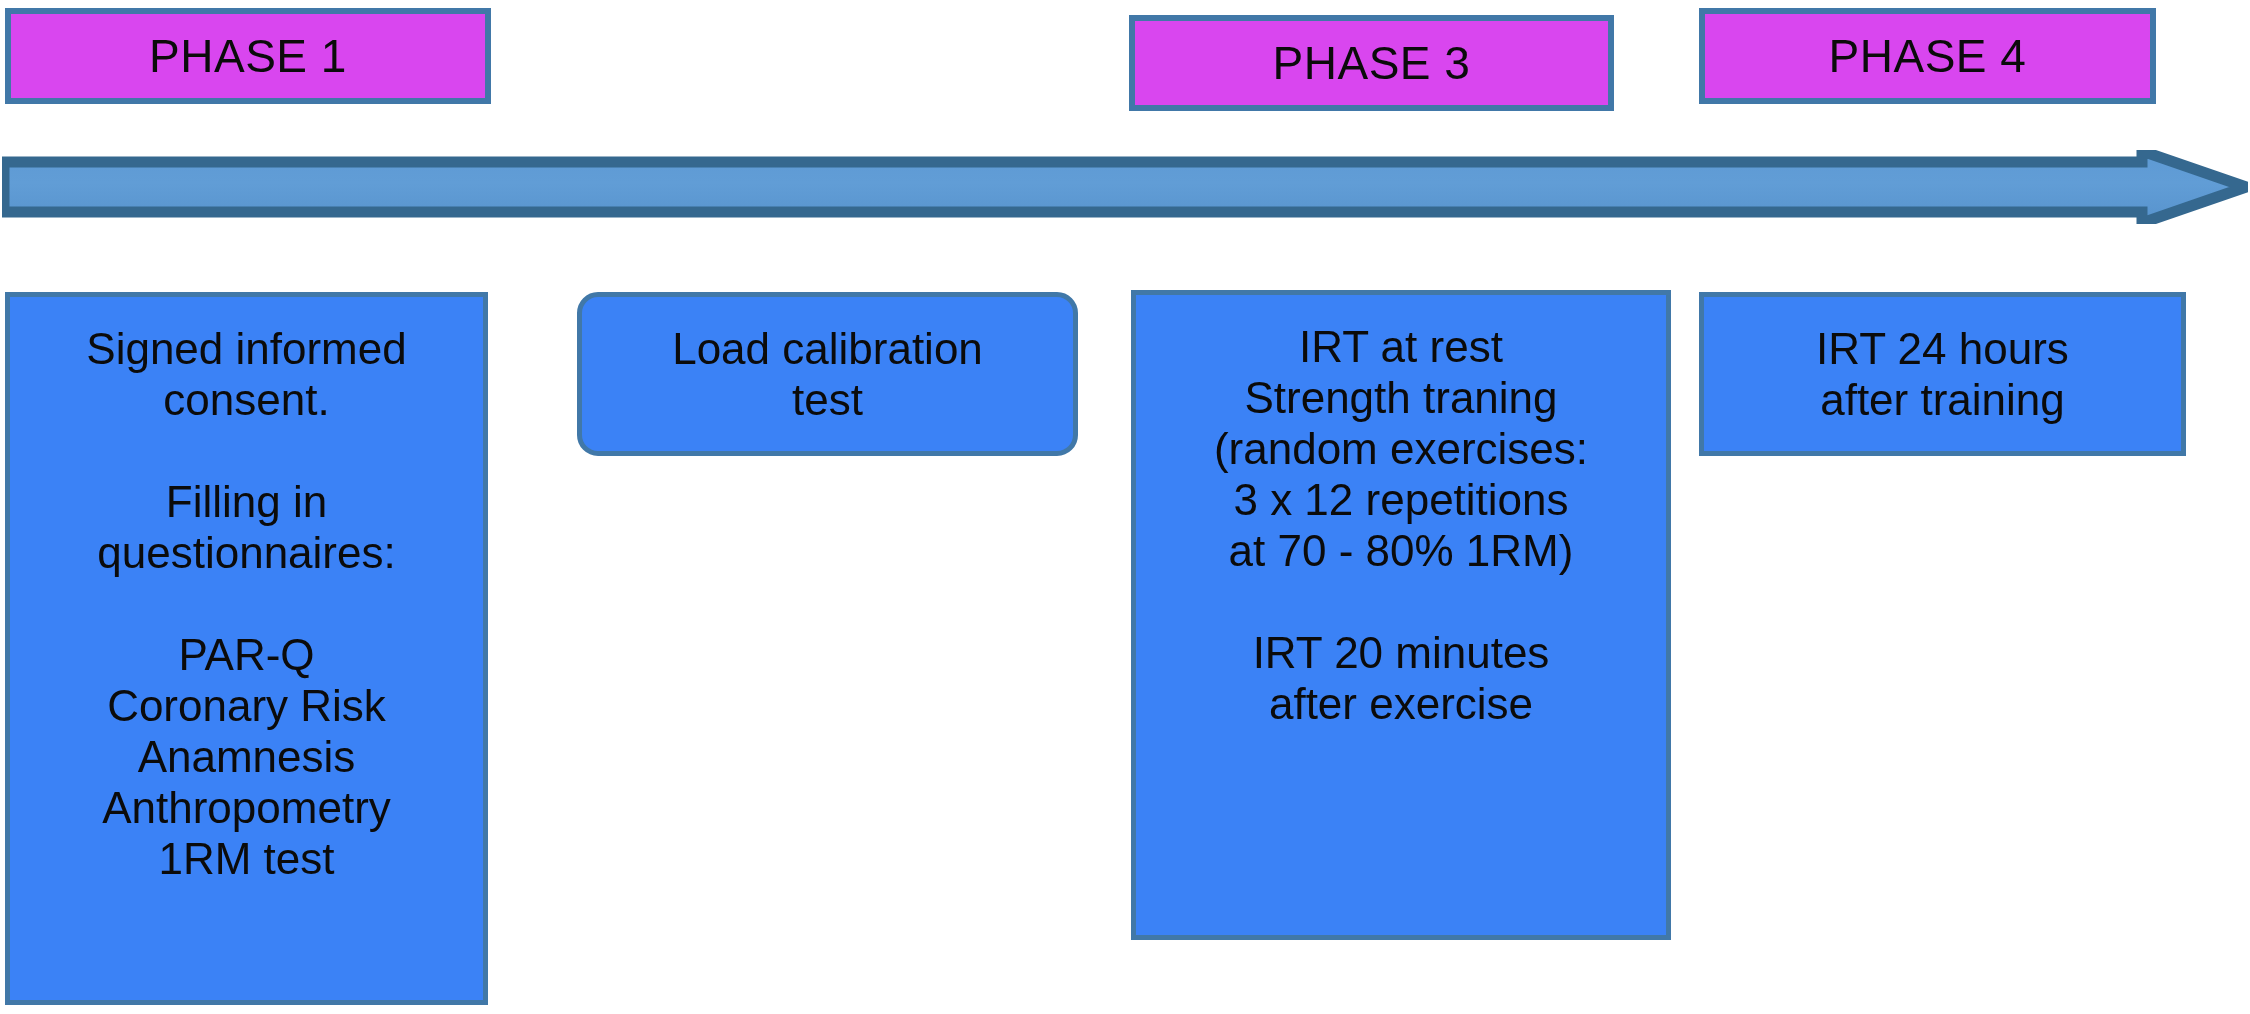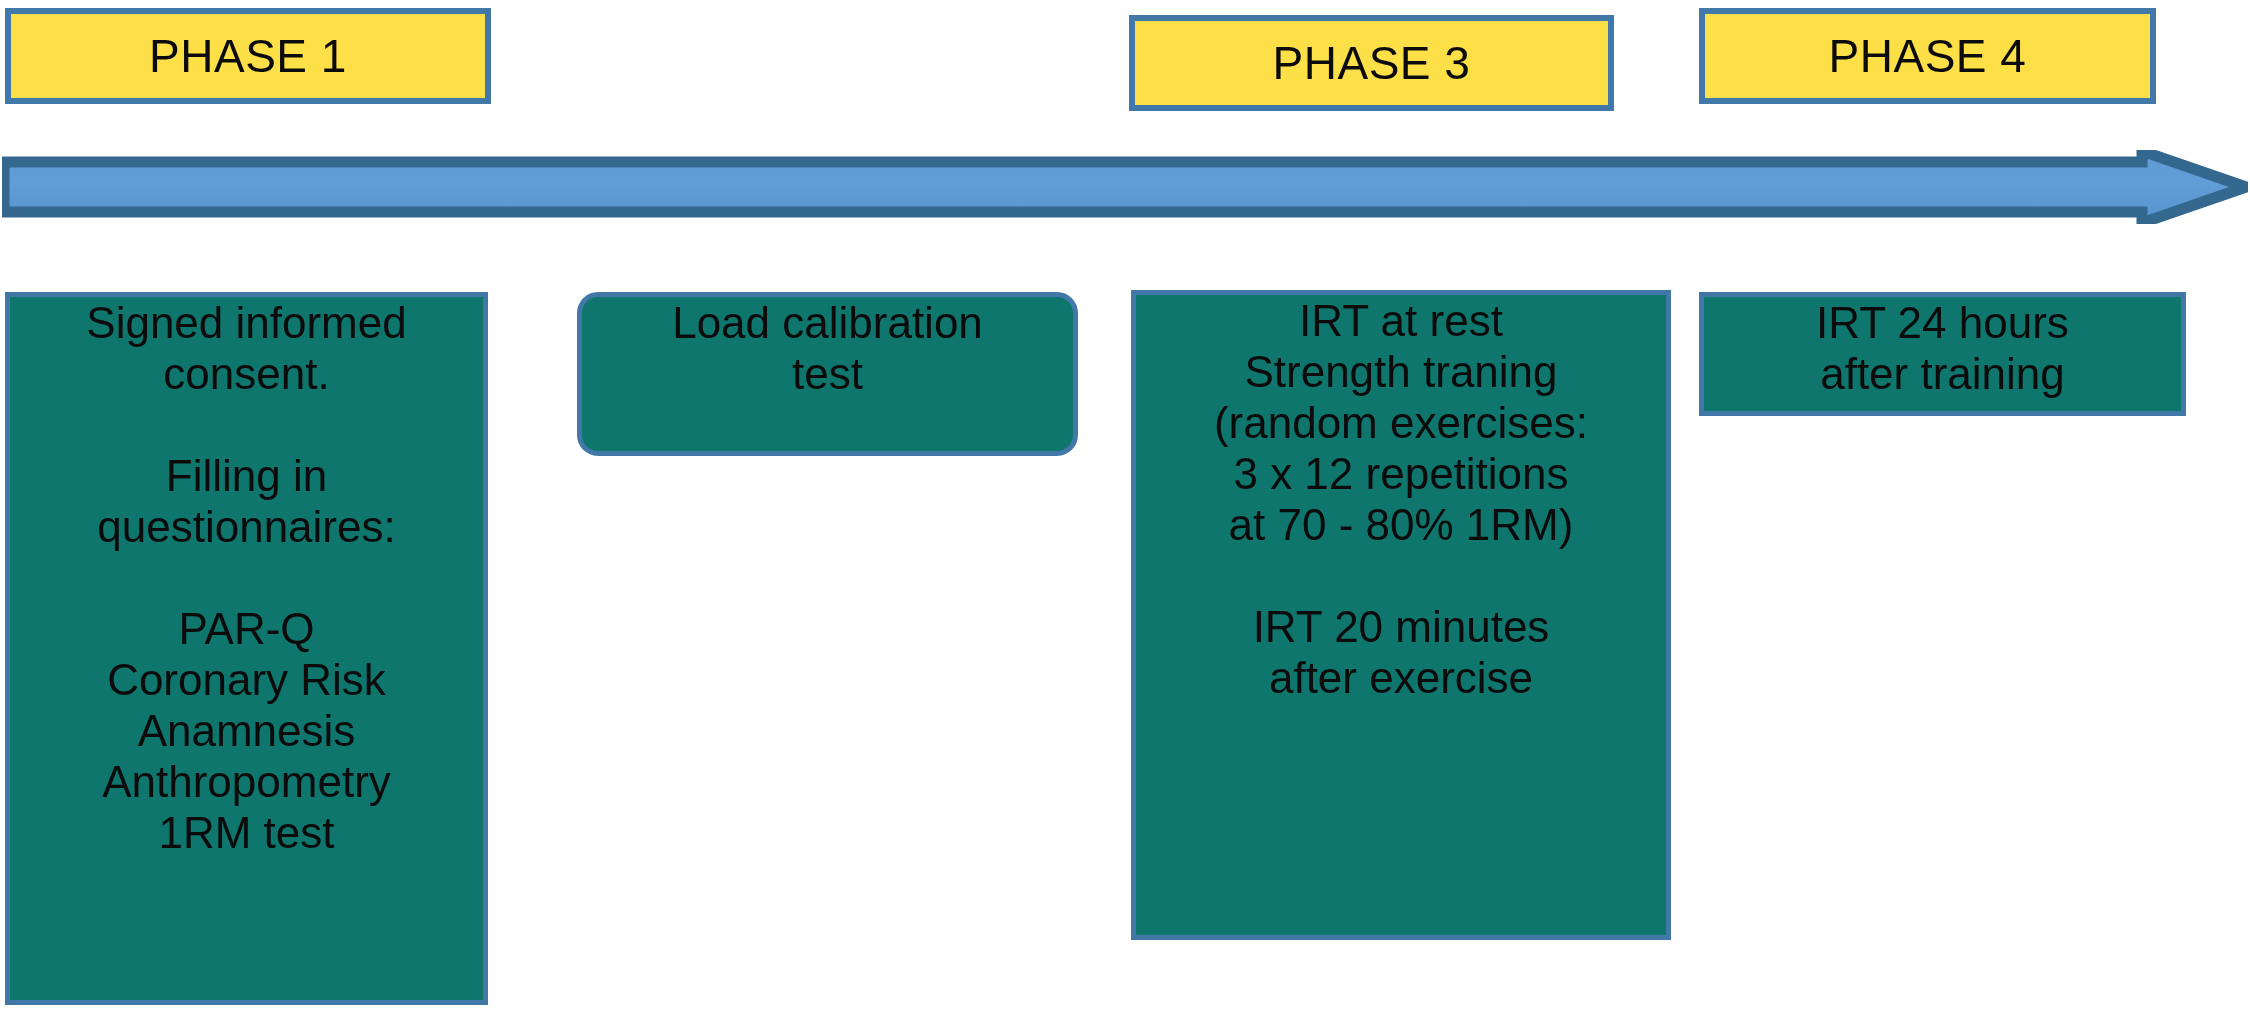--- a/index.html
+++ b/index.html
@@ -19,21 +19,21 @@
     left: 0;
     top: 0;
     width: 2250px;
     height: 1014px;
   }
 
   
   .phase-header {
     position: absolute;
     box-sizing: border-box;
-    background: #fde047;
+    background: #d946ef;
     border: 6px solid #4178a8;
     display: flex;
     align-items: center;
     justify-content: center;
   }
   .phase-header .label {
     font-size: 46px;
     color: #0b0b0b;
     line-height: 1.1;
     letter-spacing: 0.5px;
@@ -56,38 +56,39 @@
   .timeline-arrow svg {
     display: block;
     width: 100%;
     height: 100%;
   }
 
   
   .phase-content {
     position: absolute;
     box-sizing: border-box;
-    background: #0f766e;
+    background: #3b82f6;
     border: 5px solid #4178a8;
     display: flex;
     justify-content: center;
+    padding-top: 26px;
   }
   .phase-content .body {
     font-size: 44px;
     line-height: 1.16;
     color: #0b0b0b;
     text-align: center;
     white-space: pre-line;
     width: 90%;
   }
 
   .pc-0 { left: 5px;    top: 292px; width: 483px; height: 713px; }
   .pc-1 { left: 577px;  top: 292px; width: 501px; height: 164px; border-radius: 21px; }
   .pc-2 { left: 1131px; top: 290px; width: 540px; height: 650px; }
-  .pc-3 { left: 1699px; top: 292px; width: 487px; height: 124px; }
+  .pc-3 { left: 1699px; top: 292px; width: 487px; height: 164px; }
 </style>
 </head>
 <body>
 
 <div id="diagram">
 
   <div class="phase-header ph-0">
     <span class="label">PHASE 1</span>
   </div>
   <div class="phase-header ph-2">

